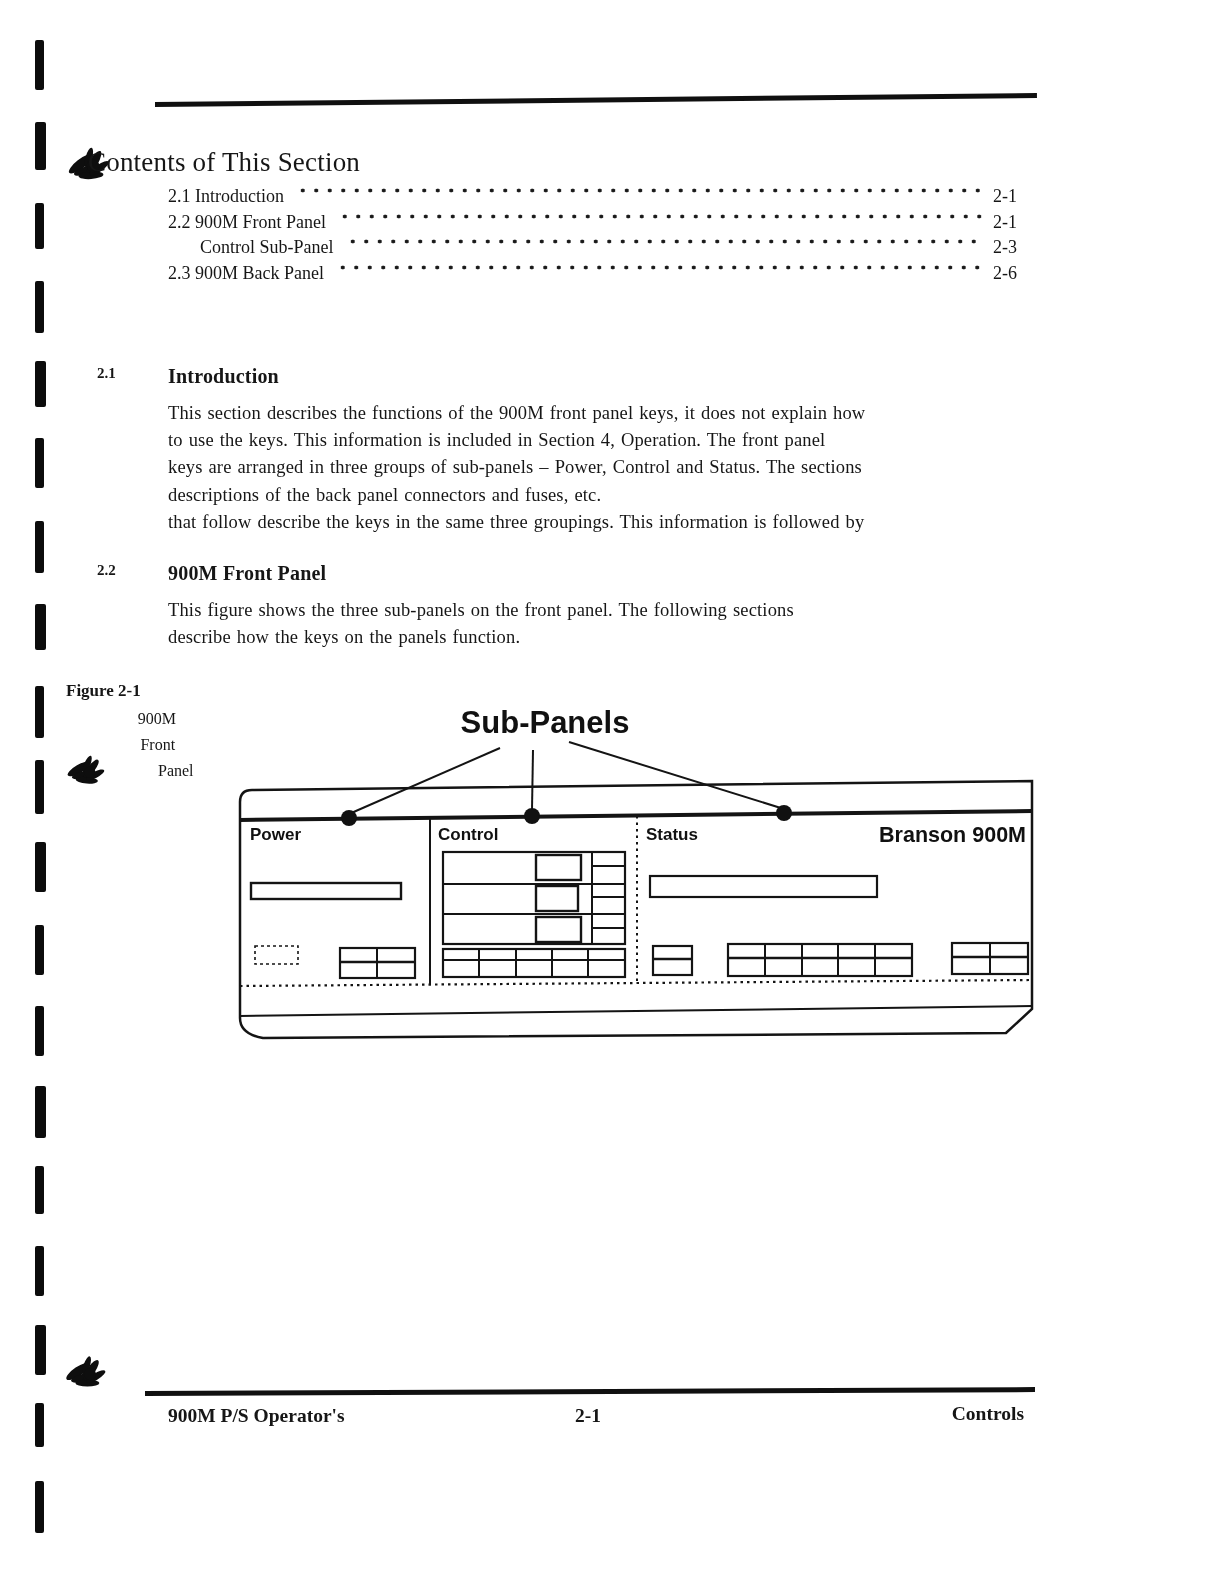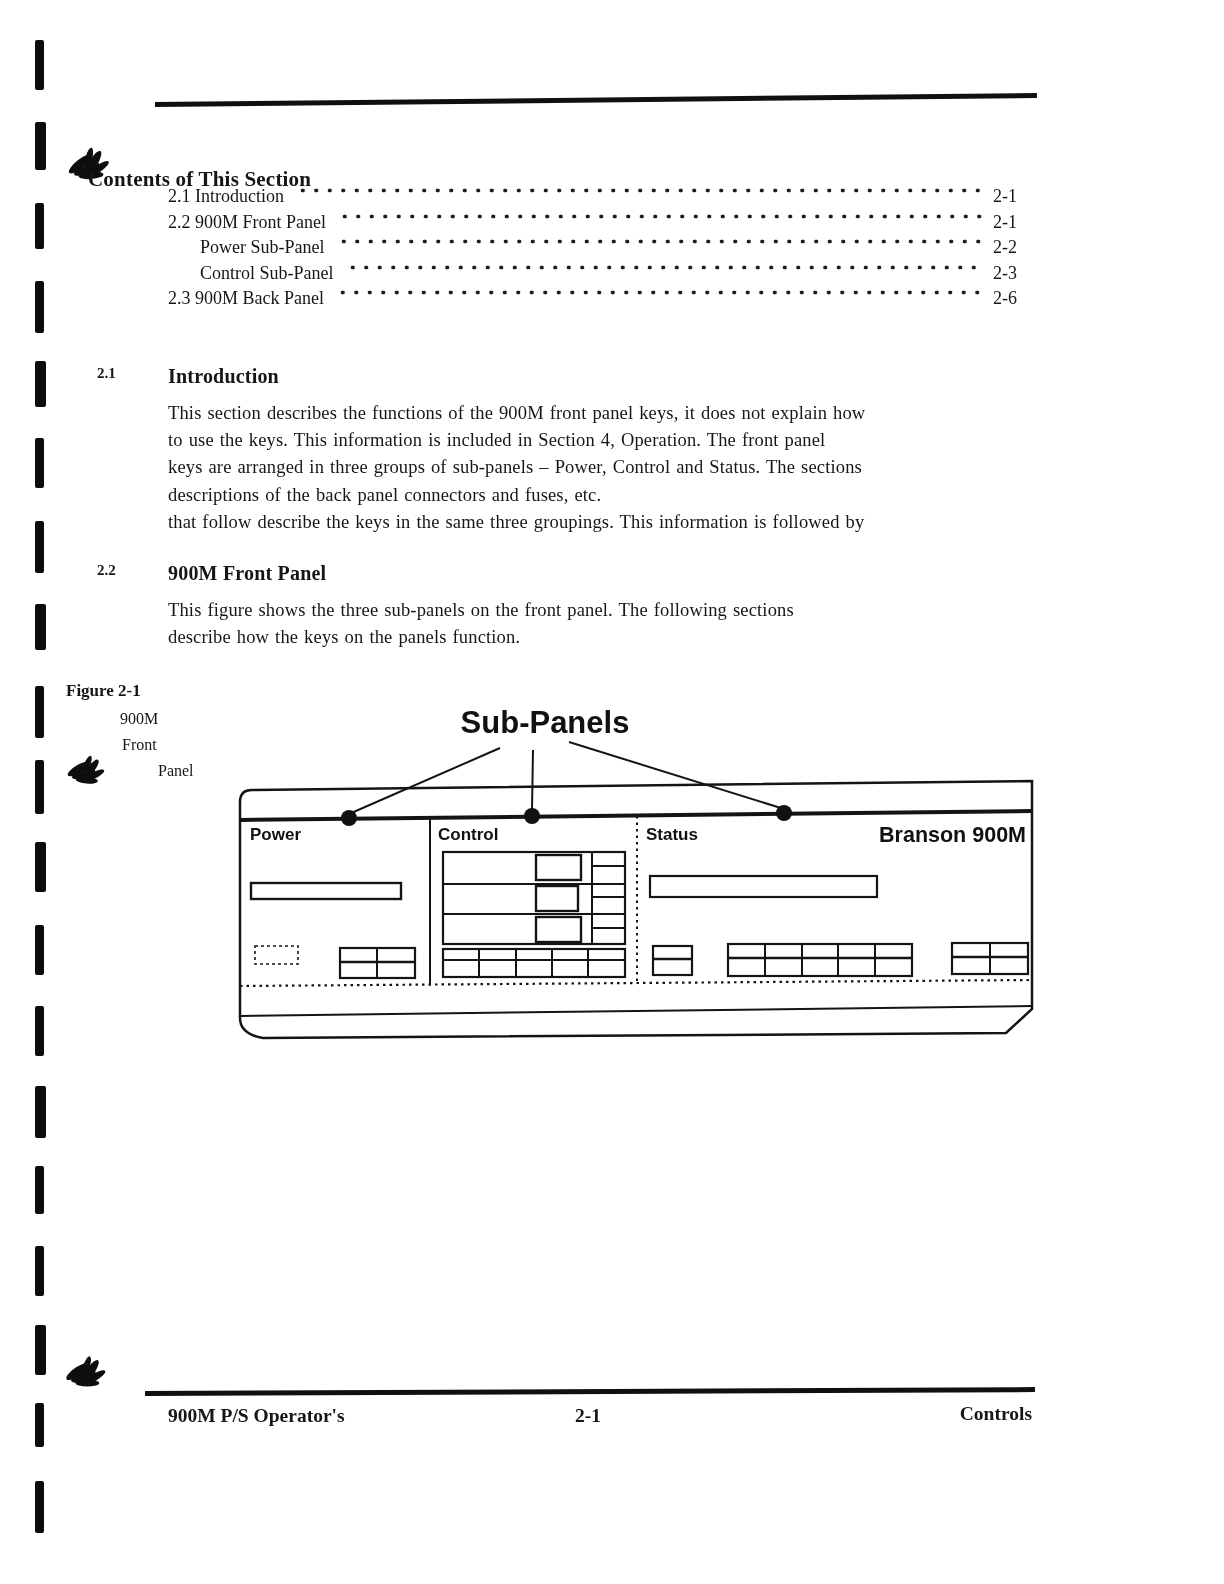--- a/index.html
+++ b/index.html
@@ -8,35 +8,35 @@
     font-family:"Liberation Serif", serif;color:#161616;overflow:hidden;
   }
   .abs{position:absolute;}
   
   .bmark{position:absolute;left:35px;width:9px;background:#0c0c0c;border-radius:2px;}
   
   .rule{position:absolute;height:5px;background:#101010;transform-origin:left center;}
   .rule-top{left:155px;top:102px;width:882px;transform:rotate(-0.58deg);}
   .rule-bottom{left:145px;top:1391px;width:890px;height:5px;transform:rotate(-0.25deg);}
   
-  .toc-title{left:88px;top:147px;font-size:21px;font-weight:bold;letter-spacing:.2px;margin-top:20px;}
+  .toc-title{left:88px;top:147px;font-size:27px;font-weight:normal;letter-spacing:.2px;}
   .toc{left:168px;top:186px;width:869px;font-size:18px;}
   .toc-row{display:flex;align-items:flex-start;height:25.6px;}
   .toc-row.sub{padding-left:32px;}
   .toc-label{white-space:nowrap;}
   .leader{flex:1;height:7px;margin:0 10px 0 12px;
     background-image:radial-gradient(circle, #1a1a1a 1.7px, transparent 2.2px);
     background-size:13.5px 5px;background-repeat:repeat-x;background-position:left bottom;}
   .toc-page{min-width:44px;text-align:left;}
   .sec-num{font-size:15px;font-weight:bold;}
   .sec-title{font-size:20px;font-weight:bold;letter-spacing:.2px;}
   .para{font-size:18.5px;line-height:27.2px;letter-spacing:.15px;word-spacing:1.2px;}
   .para div{white-space:nowrap;}
   .fig-label{font-size:17px;font-weight:bold;font-family:Liberation Serif, serif;}
-  .fig-cap{font-size:16px;line-height:25.8px;}
+  .fig-cap{font-size:16px;line-height:25.8px;text-align:center;}
   .footer-text{font-size:19.5px;font-weight:bold;}
   svg text{font-family:"Liberation Sans", sans-serif;font-weight:bold;fill:#111;}
   .splat{position:absolute;}
 </style>
 </head>
 <body>
 
 <svg width="0" height="0" style="position:absolute">
   <defs>
     <g id="splat" fill="#0e0e0e">
@@ -62,25 +62,20 @@
 <div class="abs toc">
   <div class="toc-row">
     <span class="toc-label">2.1 Introduction</span>
     <span class="leader"></span>
     <span class="toc-page">2-1</span>
   </div>
   <div class="toc-row">
     <span class="toc-label">2.2 900M Front Panel</span>
     <span class="leader"></span>
     <span class="toc-page">2-1</span>
-  </div>
-  <div class="toc-row sub">
-    <span class="toc-label">Power Sub-Panel</span>
-    <span class="leader"></span>
-    <span class="toc-page">2-2</span>
   </div>
   <div class="toc-row sub">
     <span class="toc-label">Control Sub-Panel</span>
     <span class="leader"></span>
     <span class="toc-page">2-3</span>
   </div>
   <div class="toc-row">
     <span class="toc-label">2.3 900M Back Panel</span>
     <span class="leader"></span>
     <span class="toc-page">2-6</span>
@@ -181,21 +176,21 @@
   <text x="1026" y="842" text-anchor="end" font-size="21.5">Branson 900M</text>
 </svg>
 
 <svg class="splat" style="left:60px;top:1350px;width:56px;height:48px;transform:rotate(4deg)" viewBox="-28 -24 56 48">
     <use href="#splat"></use>
   </svg>
 
 <div class="rule rule-bottom"></div>
 <div class="abs footer-text" style="left:168px;top:1405px">900M P/S Operator's</div>
 <div class="abs footer-text" style="left:575px;top:1405px">2-1</div>
-<div class="abs footer-text" style="right:192px;top:1403px">Controls</div>
+<div class="abs footer-text" style="right:200px;top:1403px">Controls</div>
 
 <div class="bmark" style="top: 40px; height: 50px;"></div>
 <div class="bmark" style="top: 122px; height: 48px; width: 11px;"></div>
 <div class="bmark" style="top: 203px; height: 46px;"></div>
 <div class="bmark" style="top: 281px; height: 52px;"></div>
 <div class="bmark" style="top: 361px; height: 46px; width: 11px;"></div>
 <div class="bmark" style="top: 438px; height: 50px;"></div>
 <div class="bmark" style="top: 521px; height: 52px;"></div>
 <div class="bmark" style="top: 604px; height: 46px; width: 11px;"></div>
 <div class="bmark" style="top: 686px; height: 52px;"></div>

